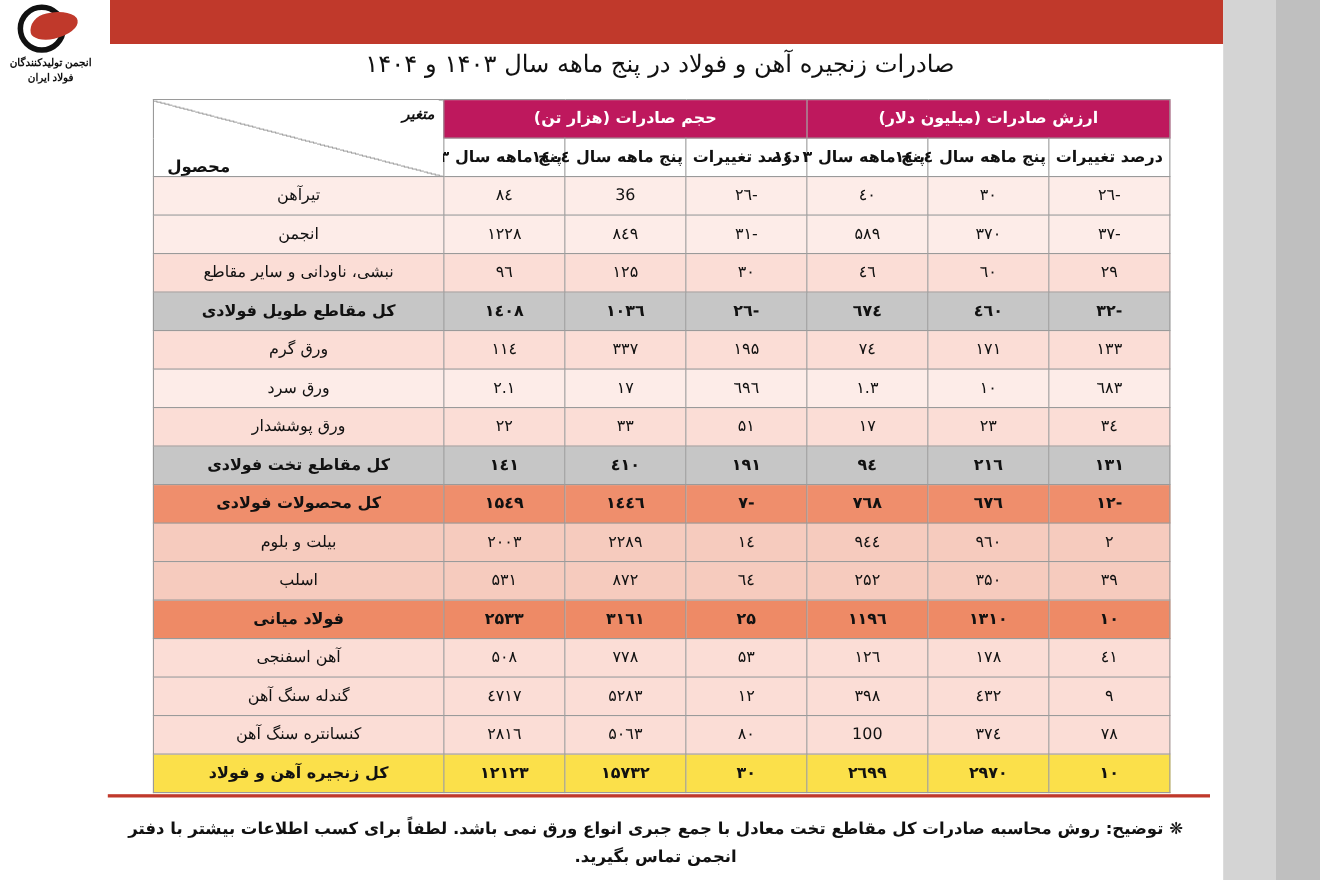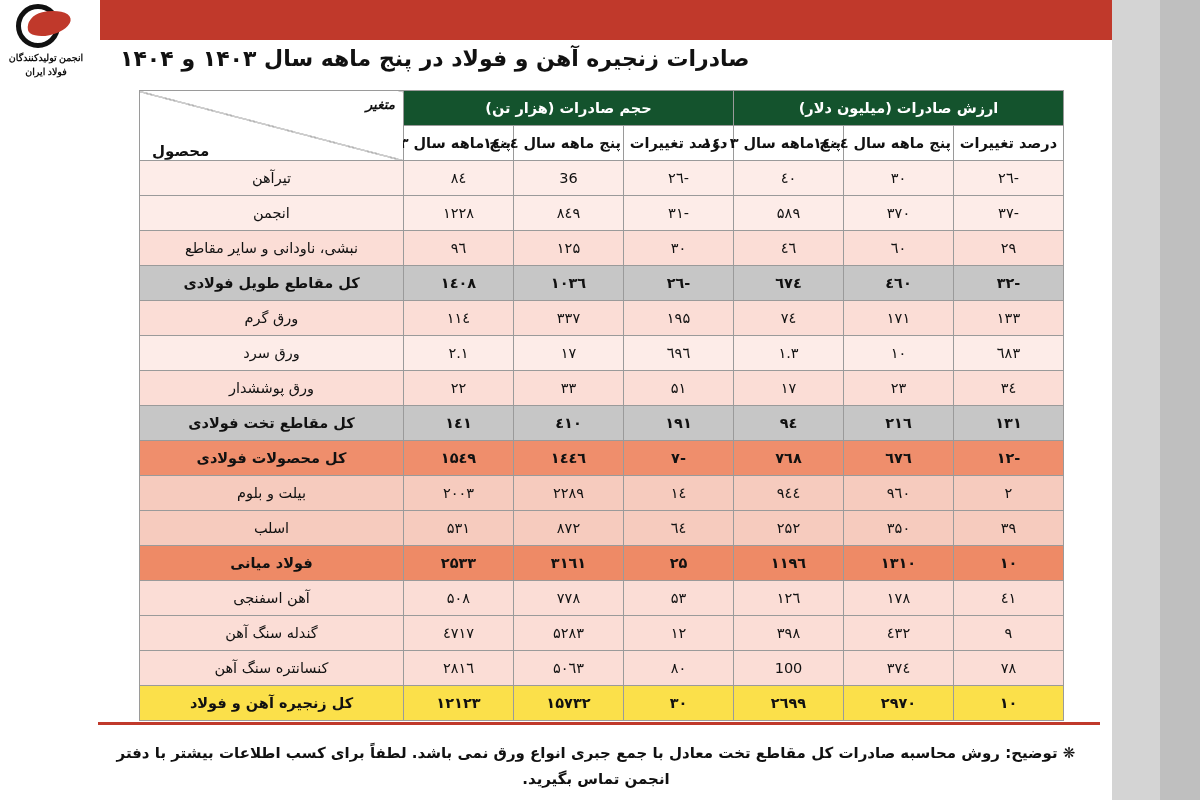--- a/index.html
+++ b/index.html
@@ -98,23 +98,23 @@
     margin-top: 2px;
     letter-spacing: -0.2px;
     font-family: Liberation Serif, serif;
   }
   
   .slide-title {
     position: absolute;
     top: 44px;
     right: 120px;
     width: 960px;
-    text-align: left;
+    text-align: center;
     font-size: 22px;
-    font-weight: bold;
+    font-weight: normal;
     color: #111;
     line-height: 30px;
     direction: rtl;
   }
   
   .table-wrap {
     position: absolute;
     top: 90px;
     right: 136px;
     width: 924px;
@@ -128,21 +128,21 @@
   table.data th, table.data td {
     border: 1px solid #9a9a9a;
     text-align: center;
     font-size: 14.5px;
     color: #111;
     height: 34px;
     padding: 0 2px;
     white-space: nowrap;
   }
   .hdr-green {
-    background: #14532d;
+    background: #be185d;
     color: #ffffff !important;
     font-weight: bold;
     font-size: 15px;
     height: 30px;
   }
   .hdr-sub {
     background: #ffffff;
     font-weight: bold;
     font-size: 13.5px;
     line-height: 16px;

